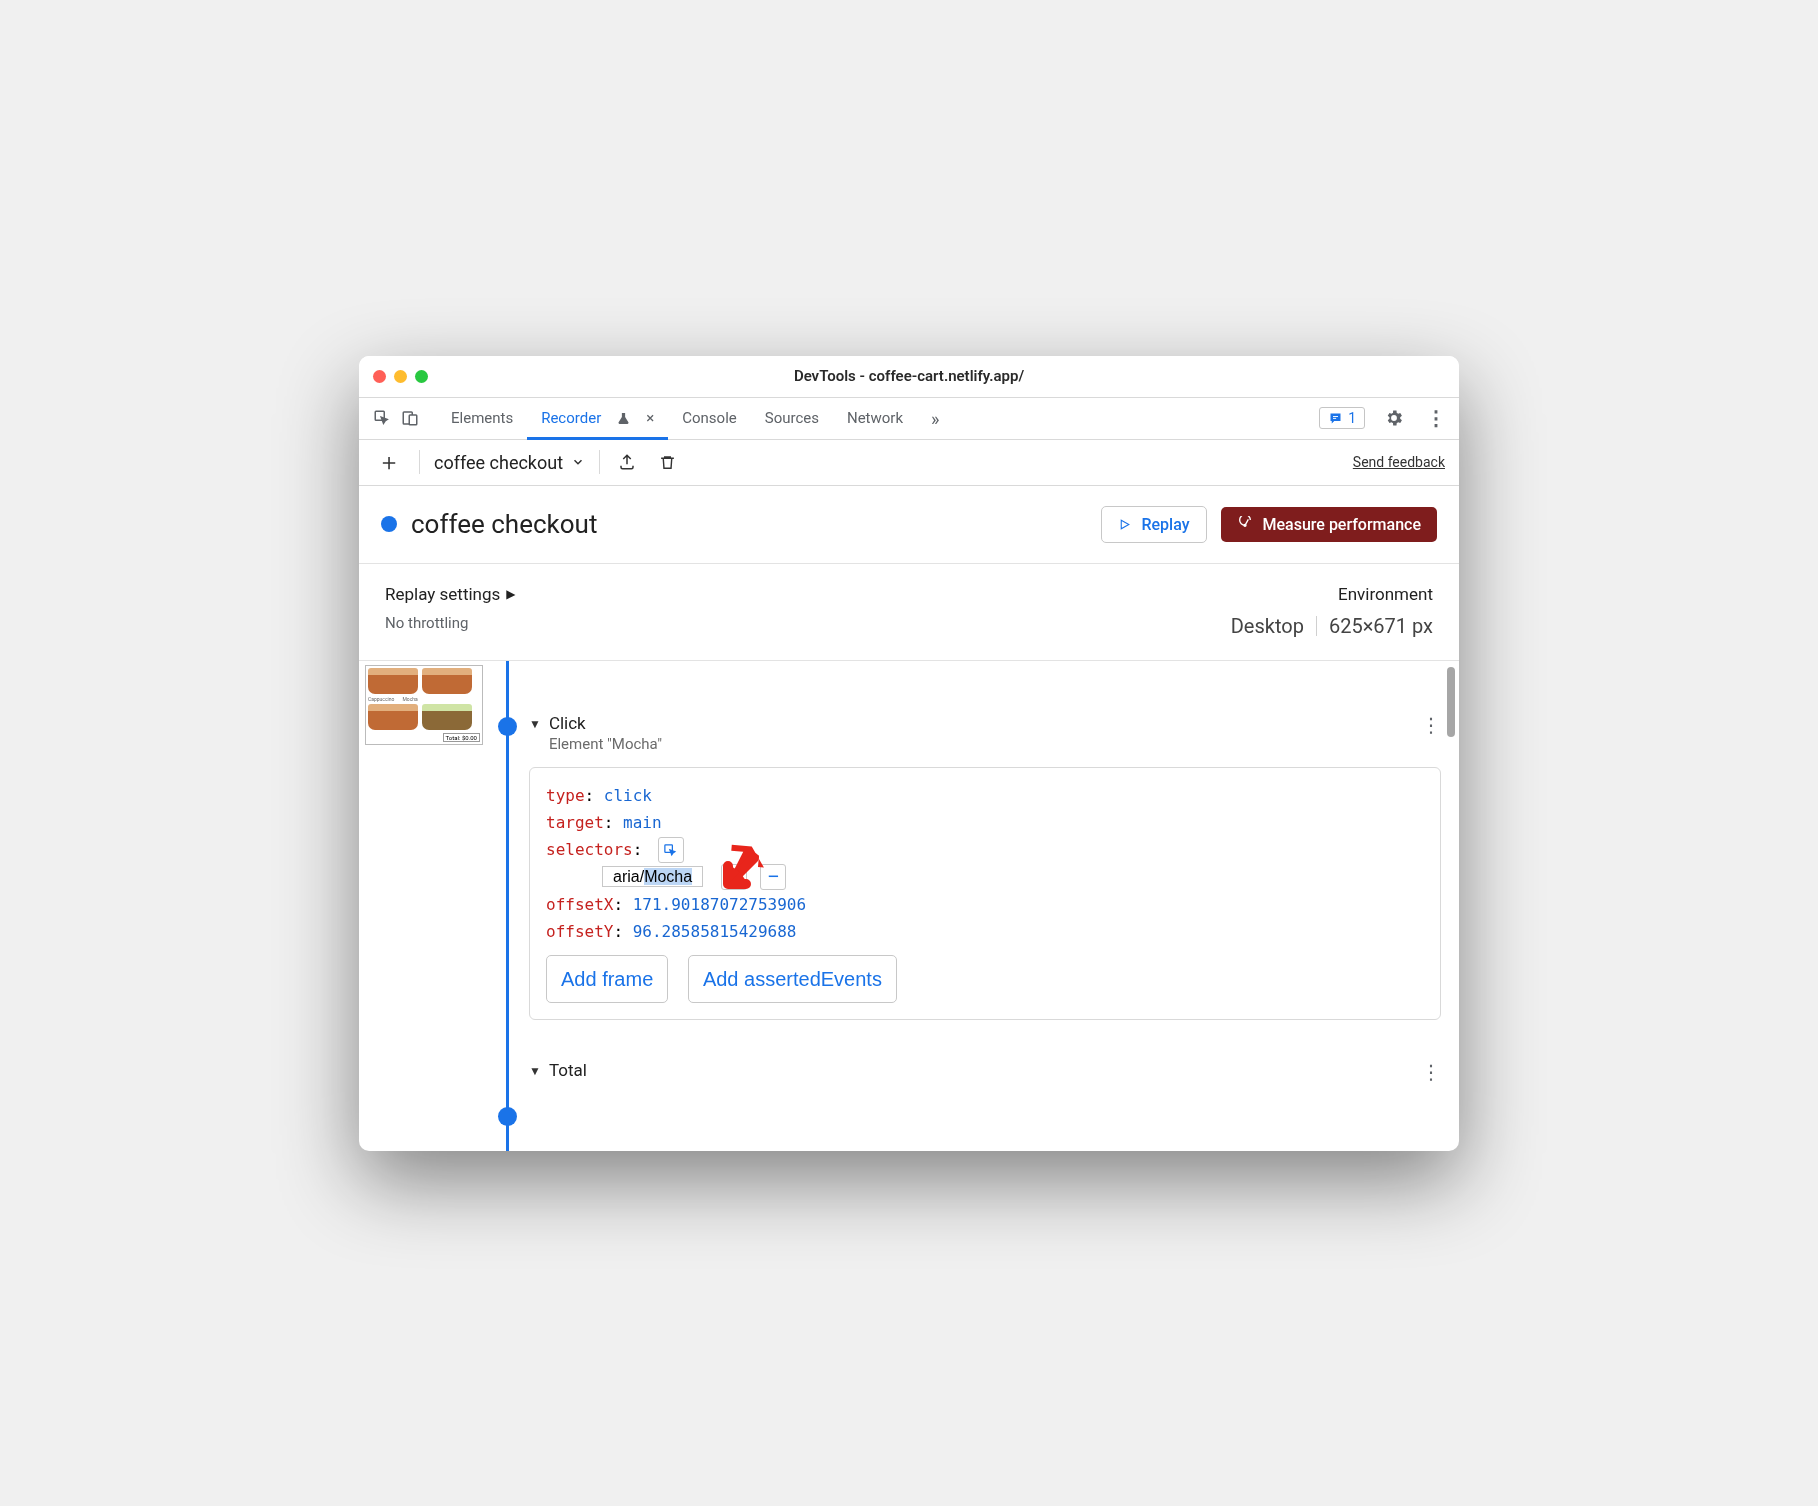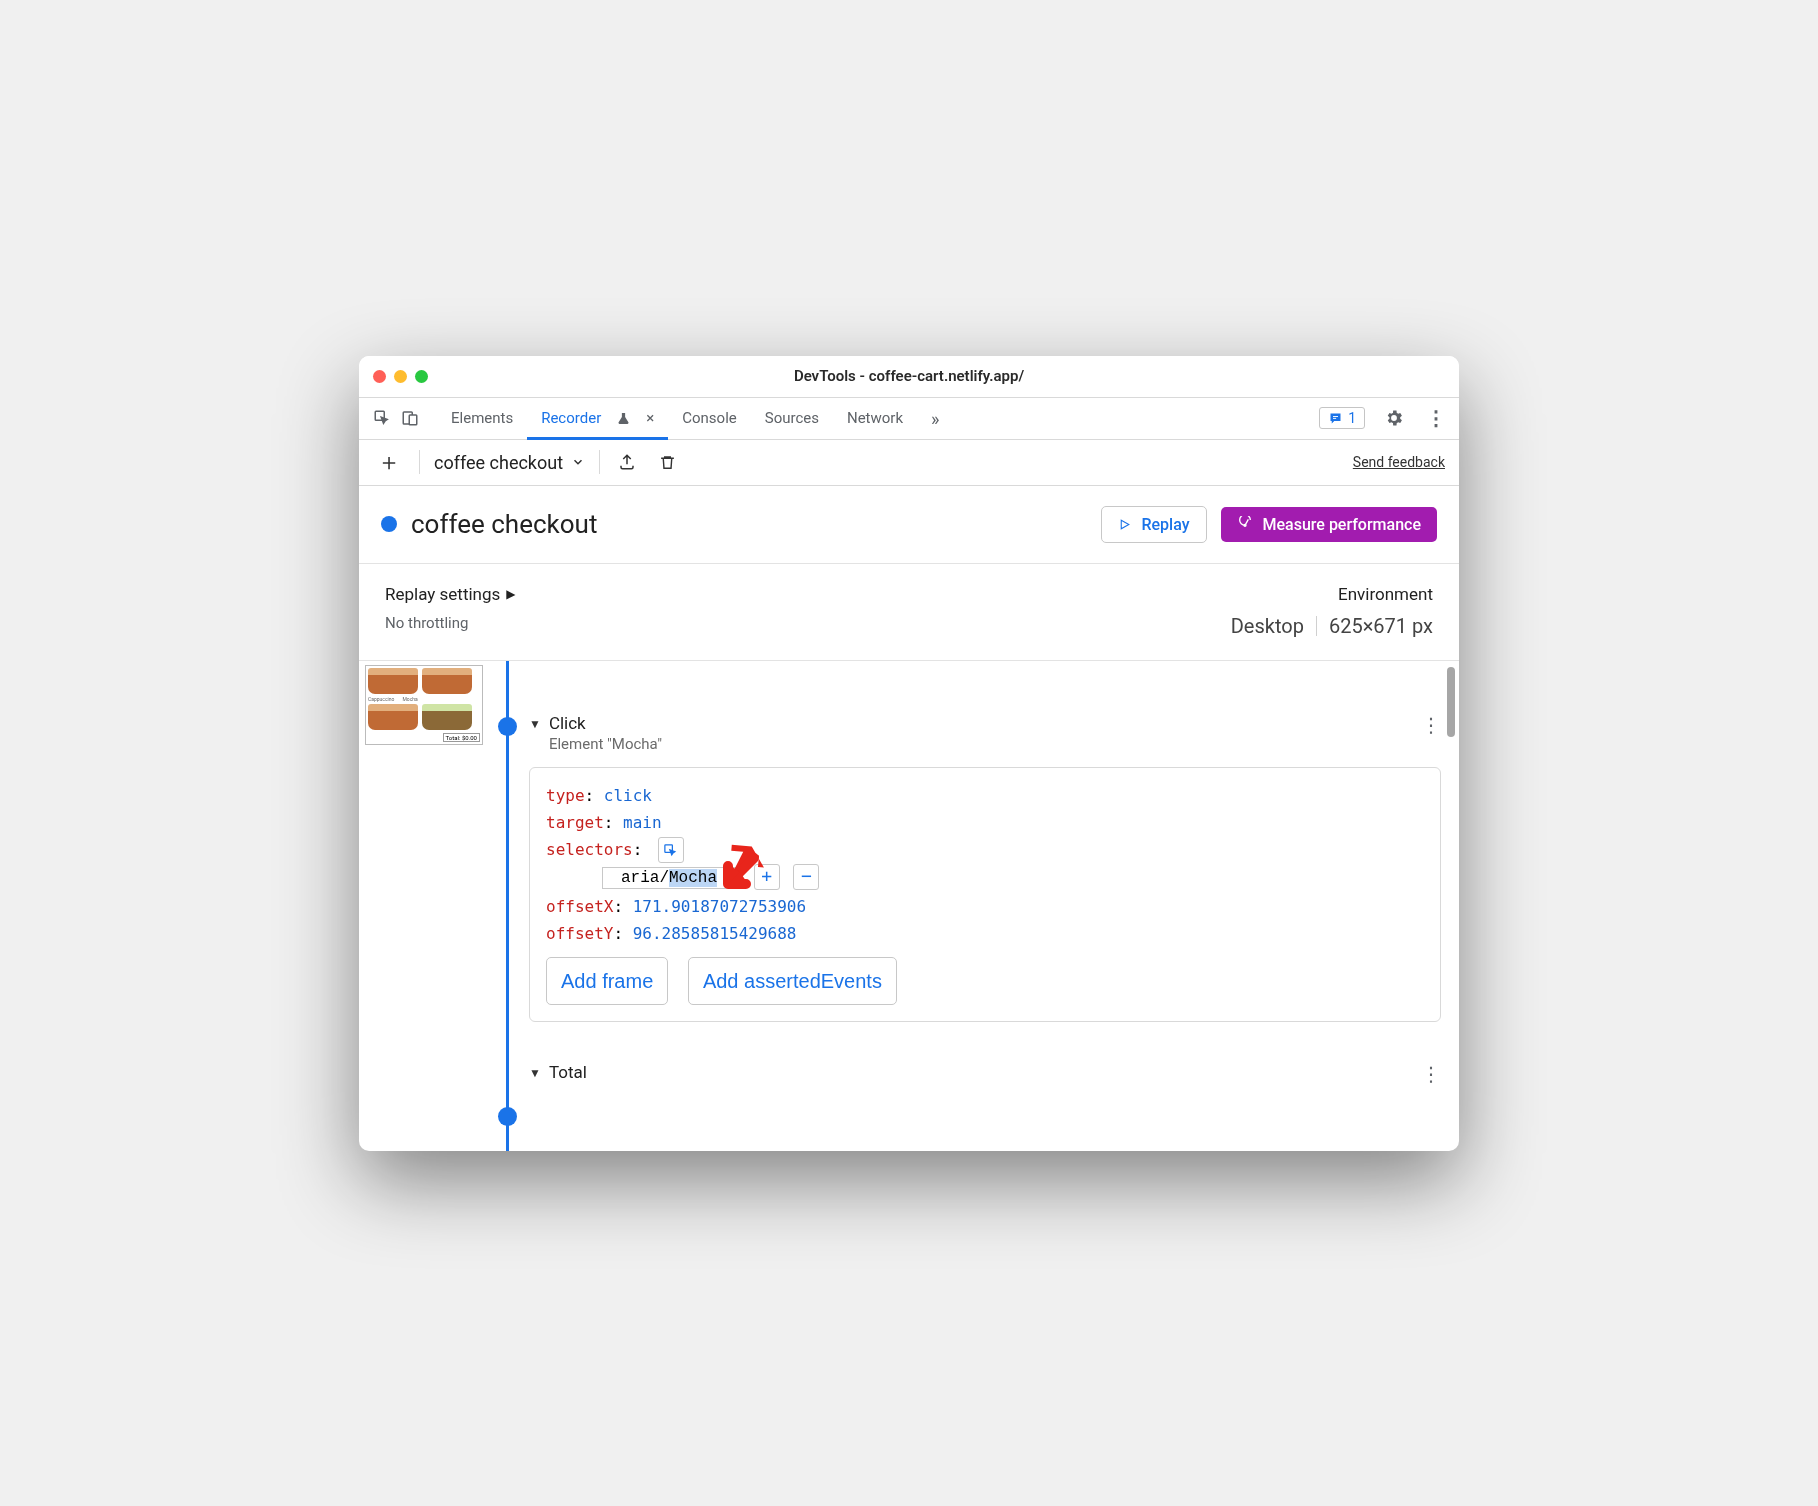--- a/index.html
+++ b/index.html
@@ -95,21 +95,21 @@
 .recording-title { font-size: 26px; color: #222; flex: 1; }
 .btn {
   border-radius: 5px;
   padding: 8px 16px;
   font-size: 16px;
   font-weight: 500;
   display: flex; align-items: center; gap: 10px;
   cursor: pointer;
 }
 .btn.outline { border: 1px solid #c8c8c8; background: #fff; color: #1a73e8; }
-.btn.primary { background: #a21caf; color: #fff; border: none; }
+.btn.primary { background: #7f1d1d; color: #fff; border: none; }
 
 .settings {
   display: flex; padding: 20px 26px 22px;
   border-bottom: 1px solid #e3e3e3;
 }
 .settings-left { flex: 1; }
 .settings-title { font-size: 17px; color: #222; display: flex; align-items: center; gap: 6px; margin-bottom: 10px; }
 .settings-sub { font-size: 15px; color: #5f6368; }
 .settings-right { text-align: right; }
 .env-row { font-size: 20px; color: #444; display: flex; align-items: center; gap: 12px; justify-content: flex-end; margin-top: 10px; }
@@ -179,22 +179,22 @@
 .indent2 { padding-left: 56px; }
 .pick-btn {
   display: inline-flex; align-items:center; justify-content:center;
   width: 26px; height: 26px;
   border: 1px solid #c8c8c8; border-radius: 3px;
   vertical-align: middle;
   margin-left: 6px;
 }
 .sel-input {
   border: 1px solid #c8c8c8;
-  font-family: Liberation Mono, monospace; font-size: 16px;
-  padding: 1px 18px;
+  font-family: Liberation Sans, sans-serif; font-size: 16px;
+  padding: 1px 10px;
   margin-right: 6px;
 }
 .sel-hilite { background:#bcd6f5; }
 .mini-btn {
   width: 26px; height: 26px;
   border: 1px solid #c8c8c8; border-radius: 3px;
   display: inline-flex; align-items:center; justify-content:center;
   color: #1a73e8; font-size: 18px; font-weight: 500;
   background:#fff;
   margin: 0 2px;

